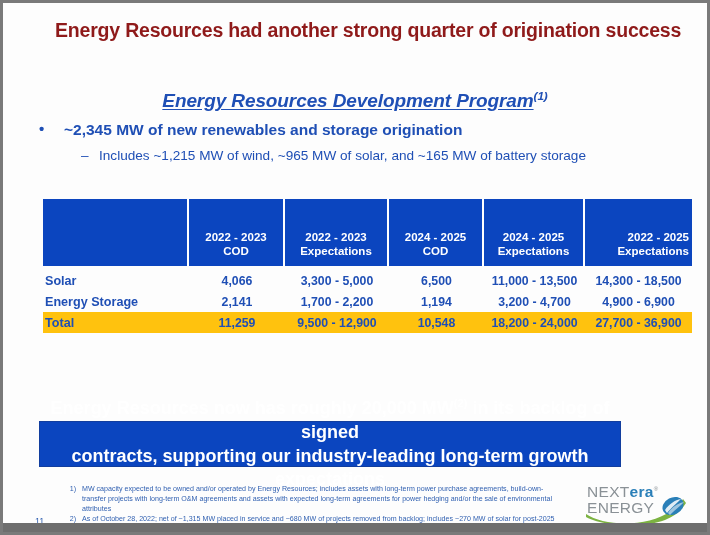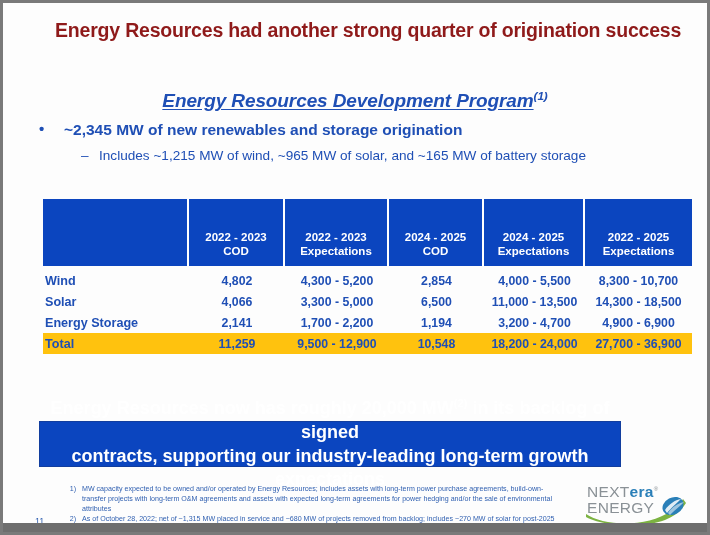--- a/index.html
+++ b/index.html
@@ -118,21 +118,21 @@
     font-size: 11.5px;
     font-weight: bold;
     text-align: center;
     vertical-align: bottom;
     padding: 0 3px 8px 3px;
     height: 59px;
     border-right: 2px solid #ffffff;
     line-height: 1.22;
     margin-left: 8px;
   }
-  table.data th:last-child { border-right: none; }
+  table.data th:last-child { border-right: none; text-align: right; }
   table.data th.corner {
     background: #0b45bf;
   }
   table.data td {
     font-size: 12.3px;
     color: #1f4fb5;
     font-weight: bold;
     text-align: center;
     height: 19px;
     padding: 1px 3px;
@@ -316,28 +316,20 @@
               <div>2022 - 2025</div>
               <div>Expectations</div>
             </th>
           </tr>
         </thead>
         <tbody>
           <tr class="spacer">
               <td colspan="6"></td>
             </tr>
 
-          <tr>
-            <td class="rowlabel">Wind</td>
-            <td>4,802</td>
-            <td>4,300 - 5,200</td>
-            <td>2,854</td>
-            <td>4,000 - 5,500</td>
-            <td>8,300 - 10,700</td>
-          </tr>
 
           <tr>
             <td class="rowlabel">Solar</td>
             <td>4,066</td>
             <td>3,300 - 5,000</td>
             <td>6,500</td>
             <td>11,000 - 13,500</td>
             <td>14,300 - 18,500</td>
           </tr>
 

